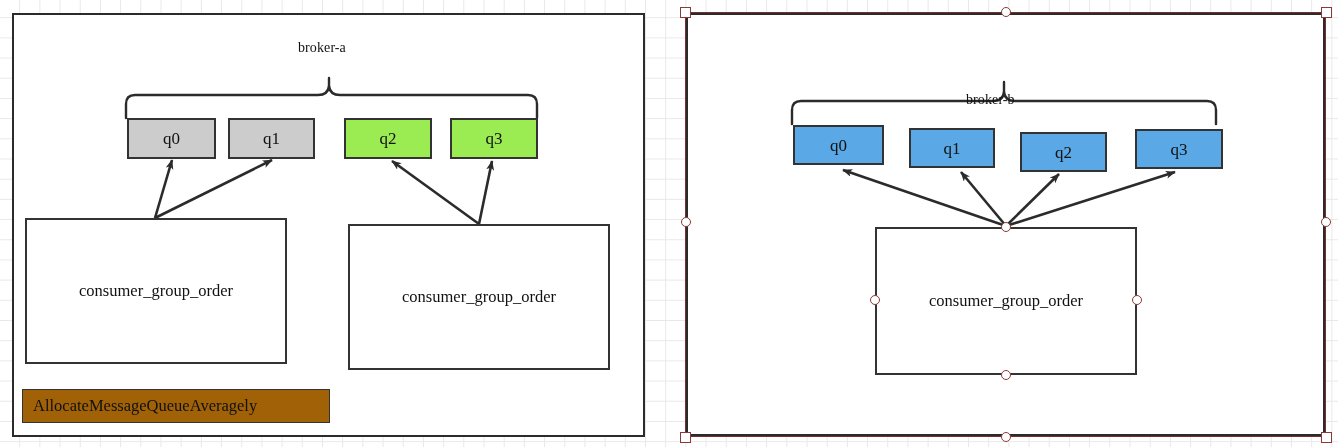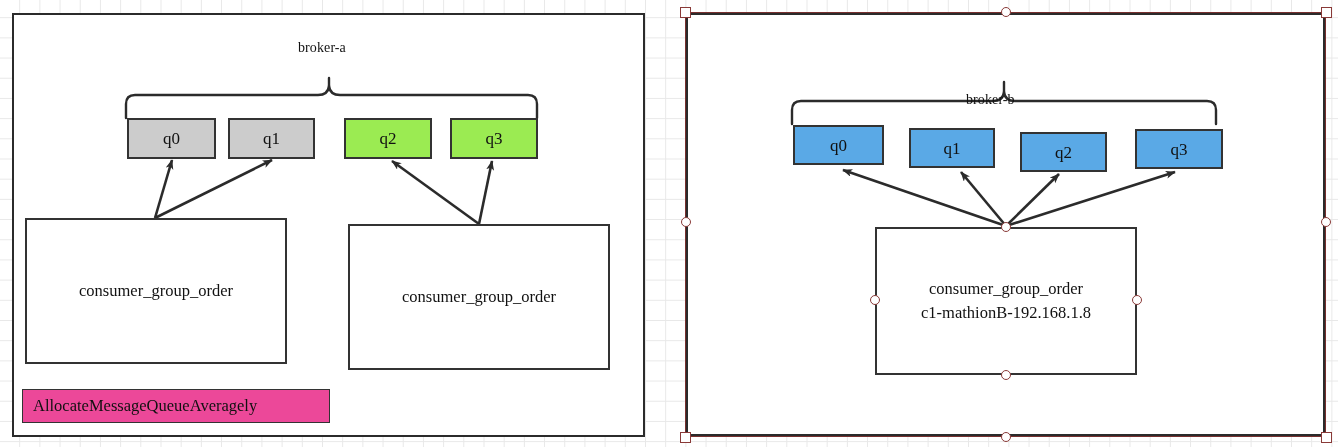--- a/index.html
+++ b/index.html
@@ -90,21 +90,21 @@
     text-align:center;
   }
   .cgbox .ln{display:block;white-space:nowrap;}
 
   
   #strategy-box{
     position:absolute;
     left:22px;top:389px;width:308px;height:34px;
     box-sizing:border-box;
     border:1.8px solid #333333;
-    background:#ec4899;
+    background:#a16207;
     display:flex;align-items:center;
     padding-left:10px;
     font-size:16.5px;color:#111111;
   }
 </style>
 </head>
 <body>
 
 <div id="canvas"></div>
 
@@ -183,21 +183,20 @@
 <div class="cgbox" style="left:25px;top:218px;width:262px;height:146px;">
   <span class="ln">consumer_group_order</span>
 </div>
 
 <div class="cgbox" style="left:348px;top:224px;width:262px;height:146px;">
   <span class="ln">consumer_group_order</span>
 </div>
 
 <div class="cgbox" style="left:875px;top:227px;width:262px;height:148px;">
   <span class="ln">consumer_group_order</span>
-  <span class="ln">c1-mathionB-192.168.1.8</span>
 </div>
 
 <div id="strategy-box">AllocateMessageQueueAveragely</div>
 
 <div id="selection-rect"></div>
 
 <div class="handle" style="left:680px;top:7px;"></div>
 <div class="handle" style="left:1321px;top:7px;"></div>
 <div class="handle" style="left:680px;top:432px;"></div>
 <div class="handle" style="left:1321px;top:432px;"></div>

